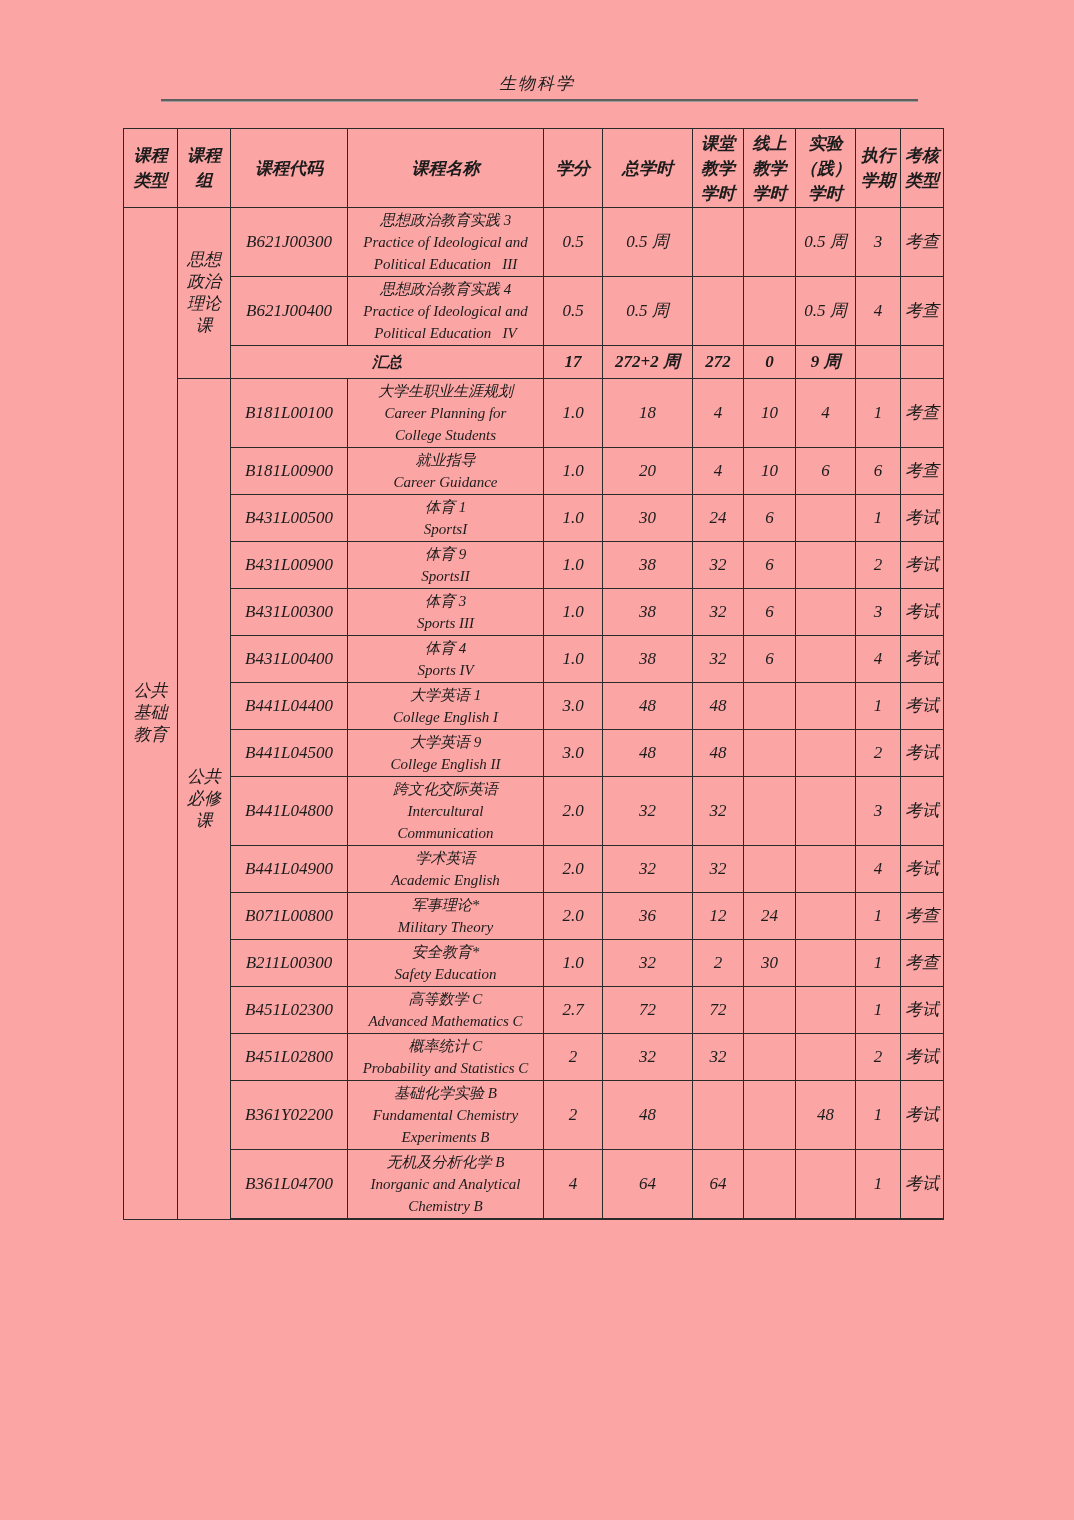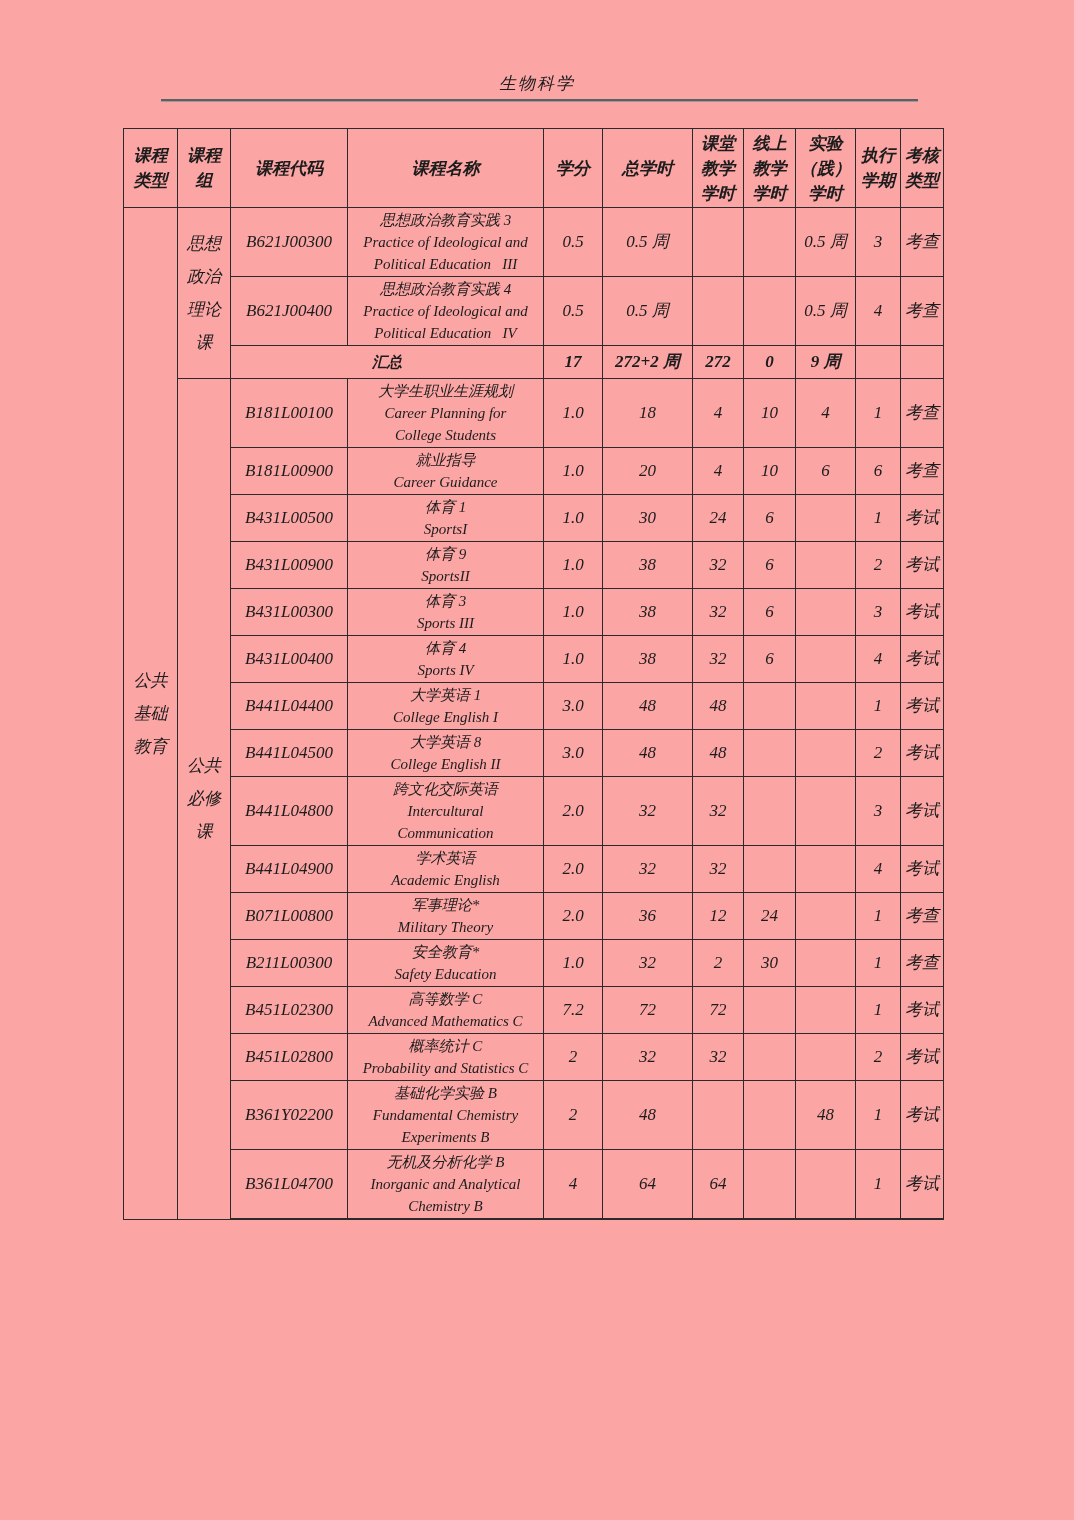--- a/index.html
+++ b/index.html
@@ -18,21 +18,21 @@
   table.curriculum{
     position:absolute;left:123px;top:128px;width:820px;
     border-collapse:collapse;table-layout:fixed;font-style:italic;
   }
   .curriculum th,.curriculum td{
     border:1px solid #2a2a2a;text-align:center;vertical-align:middle;
     padding:1px 2px;font-size:17px;line-height:26px;overflow:hidden;
   }
   .curriculum thead th{font-weight:bold;white-space:pre-line;height:76px;line-height:25px;}
   td.name-cell{white-space:pre-wrap;font-size:15px;line-height:22px;}
-  td.group-cell{line-height:33px;}
+  td.group-cell{line-height:22px;}
   tr.summary-row{height:33px;}
   tr.summary-row td{font-weight:bold;}
   tbody tr:last-child td{border-bottom:2px solid #2a2a2a;margin-top:12px;}
   col.c-type{width:54px;}  col.c-group{width:53px;} col.c-code{width:117px;}
   col.c-name{width:196px;} col.c-credit{width:59px;} col.c-total{width:90px;}
   col.c-class{width:51px;} col.c-online{width:52px;} col.c-lab{width:60px;}
   col.c-sem{width:45px;}   col.c-assess{width:43px;}
 </style>
 </head>
 <body>
@@ -200,21 +200,21 @@
           <td>3.0</td>
           <td>48</td>
           <td>48</td>
           <td></td>
           <td></td>
           <td>1</td>
           <td>考试</td>
         </tr>
         <tr>
           <td>B441L04500</td>
-          <td class="name-cell">大学英语 8
+          <td class="name-cell">大学英语 9
 College English II</td>
           <td>3.0</td>
           <td>48</td>
           <td>48</td>
           <td></td>
           <td></td>
           <td>2</td>
           <td>考试</td>
         </tr>
         <tr>
@@ -263,21 +263,21 @@
           <td>2</td>
           <td>30</td>
           <td></td>
           <td>1</td>
           <td>考查</td>
         </tr>
         <tr>
           <td>B451L02300</td>
           <td class="name-cell">高等数学 C
 Advanced Mathematics C</td>
-          <td>7.2</td>
+          <td>2.7</td>
           <td>72</td>
           <td>72</td>
           <td></td>
           <td></td>
           <td>1</td>
           <td>考试</td>
         </tr>
         <tr>
           <td>B451L02800</td>
           <td class="name-cell">概率统计 C

